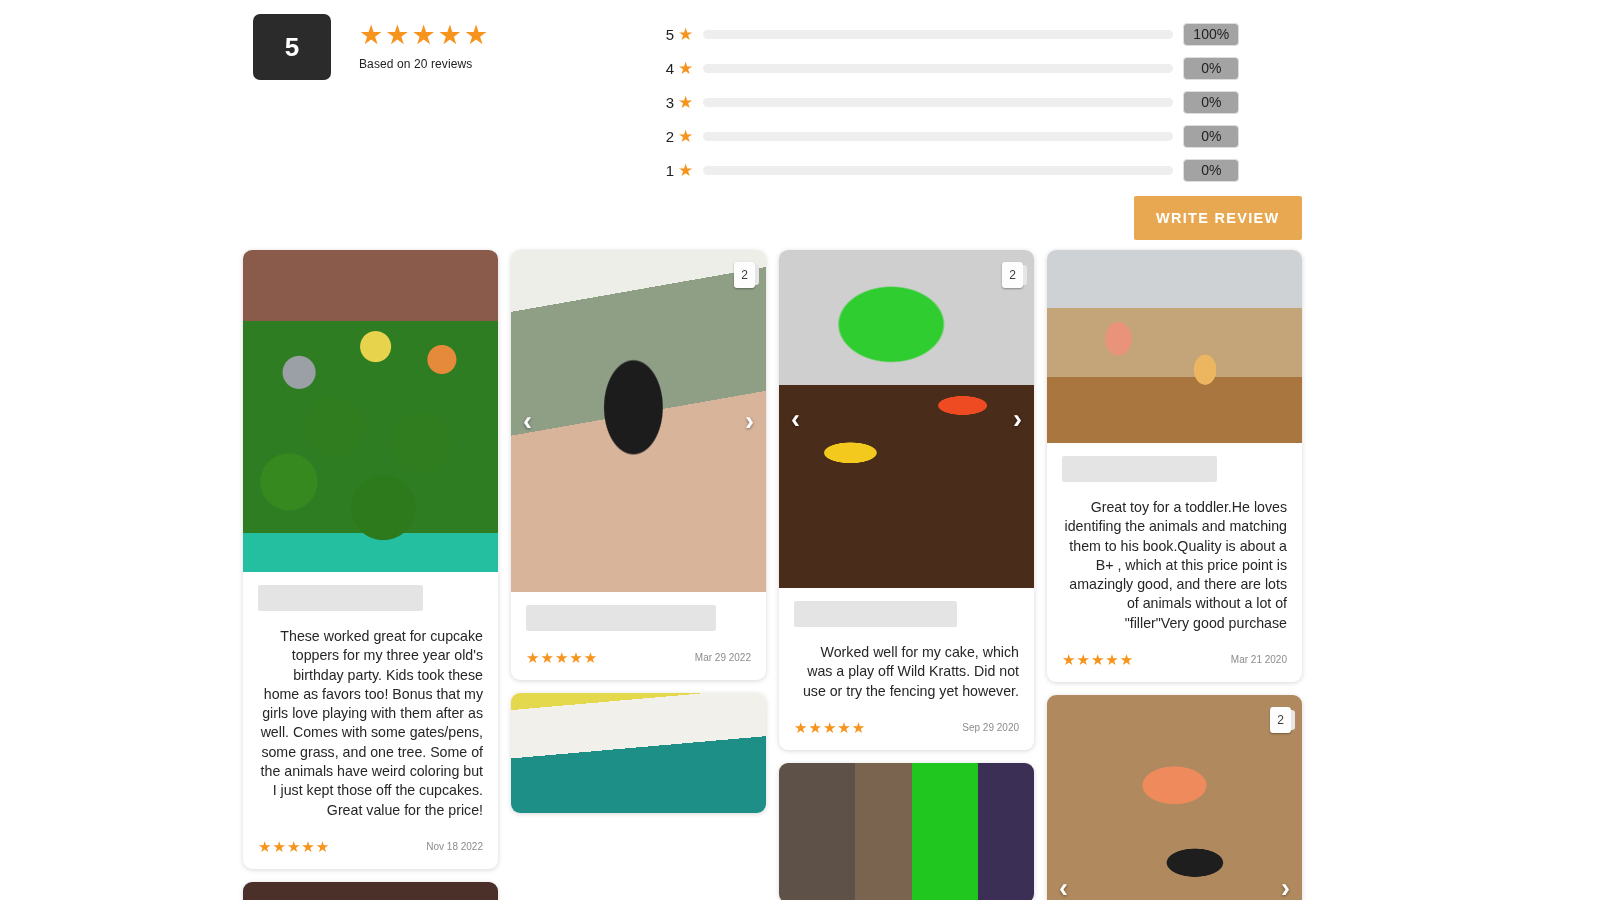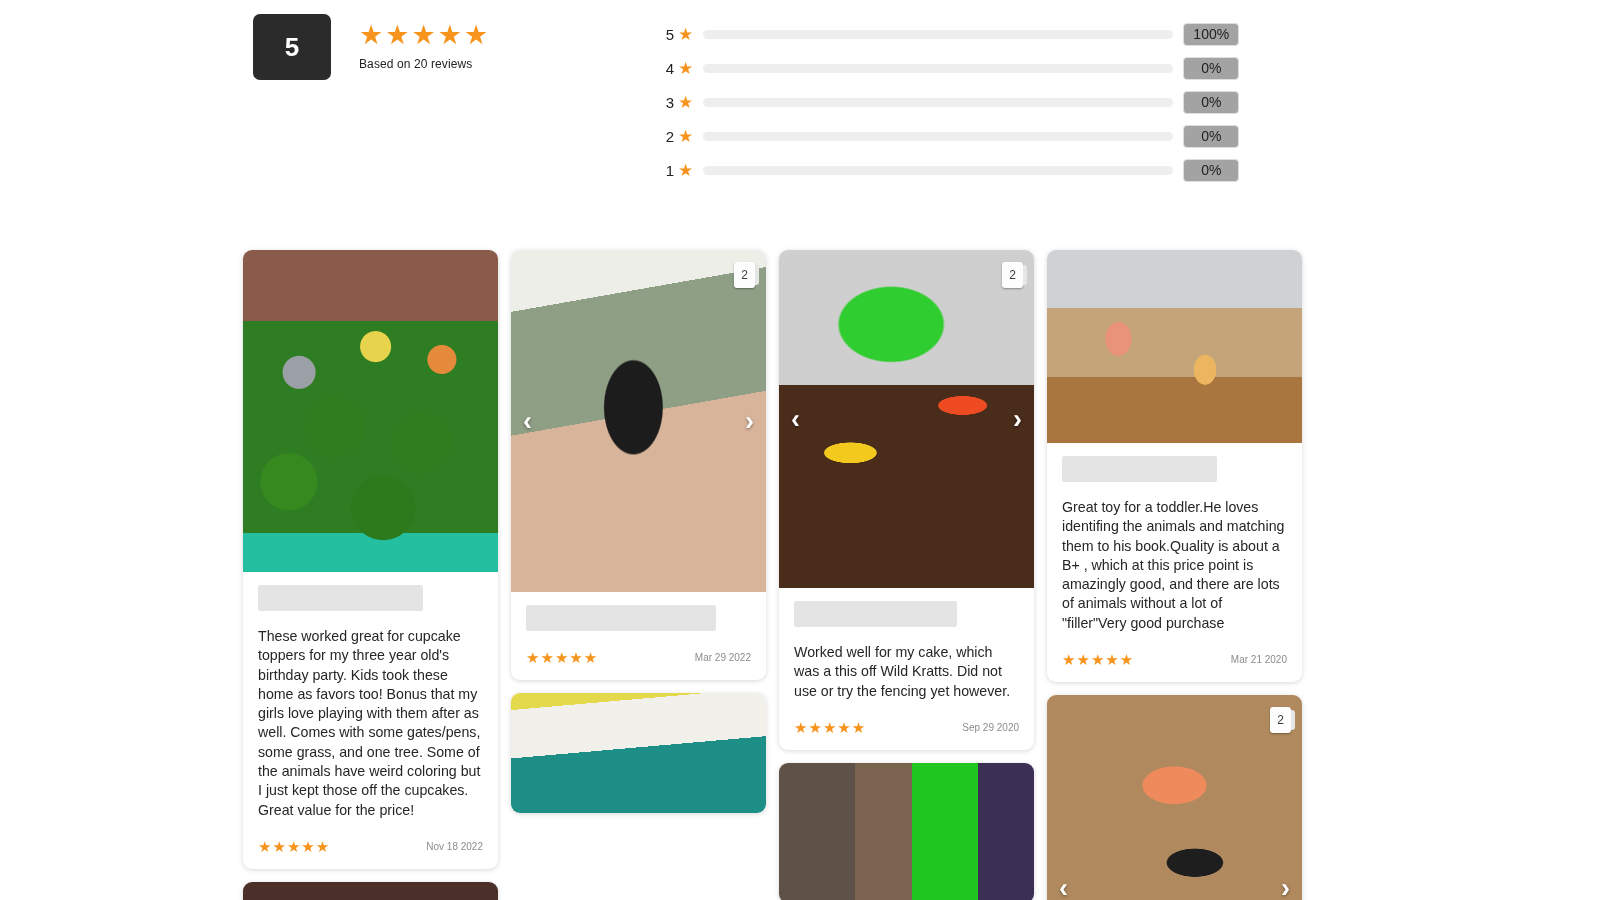--- a/index.html
+++ b/index.html
@@ -72,21 +72,21 @@
     width: 4px; height: 20px; background: #e6e6e6; border-radius: 0 3px 3px 0;
   }
   .nav-arrow {
     position: absolute; top: 50%; transform: translateY(-50%);
     color: #fff; font-size: 27px; font-weight: bold; line-height: 1;
     text-shadow: 0 1px 3px rgba(0,0,0,.45); cursor: pointer; user-select: none;
   }
   .nav-left { left: 12px; }
   .nav-right { right: 12px; }
 
-  .card-body { padding: 13px 15px 15px 15px; }
+  .card-body { padding: 13px 15px 15px 15px; text-align: right; }
   .title-skeleton { height: 26px; background: #e4e4e4; border-radius: 2px; margin-bottom: 16px; }
   .review-text { font-size: 14.2px; line-height: 19.3px; color: #262626; }
   .card-footer { display: flex; align-items: center; justify-content: space-between; margin-top: 19px; }
   .stars-small { display: flex; gap: 1px; }
   .stars-small .st { color: #F7941E; font-size: 15px; line-height: 15px; }
   .review-date { font-size: 10px; color: #8c8c8c; padding-left: 6px; }
 
   
   .img-cupcakes{
     background:
@@ -181,20 +181,21 @@
         <span class="bar-pct">0%</span>
       </div>
       <div class="bar-row">
         <span class="bar-label">1</span>
         <span class="bar-star">★</span>
         <span class="bar-track"><span class="bar-fill" style="width:0%"></span></span>
         <span class="bar-pct">0%</span>
       </div>
     </div>
 
+  <button class="write-review">WRITE REVIEW</button>
 
   <div class="grid">
 
     <div class="col">
       <div class="card">
         <div class="card-img" style="height:322px">
           <div class="ph img-cupcakes"></div>
         </div>
         <div class="card-body">
           <div class="title-skeleton" style="width:165px"></div>
@@ -250,21 +251,21 @@
     <div class="col">
       <div class="card">
         <div class="card-img" style="height:338px">
           <div class="ph img-cake"></div>
           <div class="photo-badge">2</div>
           <div class="nav-arrow nav-left">‹</div>
           <div class="nav-arrow nav-right">›</div>
         </div>
         <div class="card-body">
           <div class="title-skeleton" style="width:163px"></div>
-          <div class="review-text">Worked well for my cake, which was a this off Wild Kratts. Did not use or try the fencing yet however.</div>
+          <div class="review-text">Worked well for my cake, which was a play off Wild Kratts. Did not use or try the fencing yet however.</div>
           <div class="card-footer">
             <div class="stars-small">
               <span class="st">★</span>
               <span class="st">★</span>
               <span class="st">★</span>
               <span class="st">★</span>
               <span class="st">★</span>
             </div>
             <div class="review-date">Sep 29 2020</div>
           </div>

